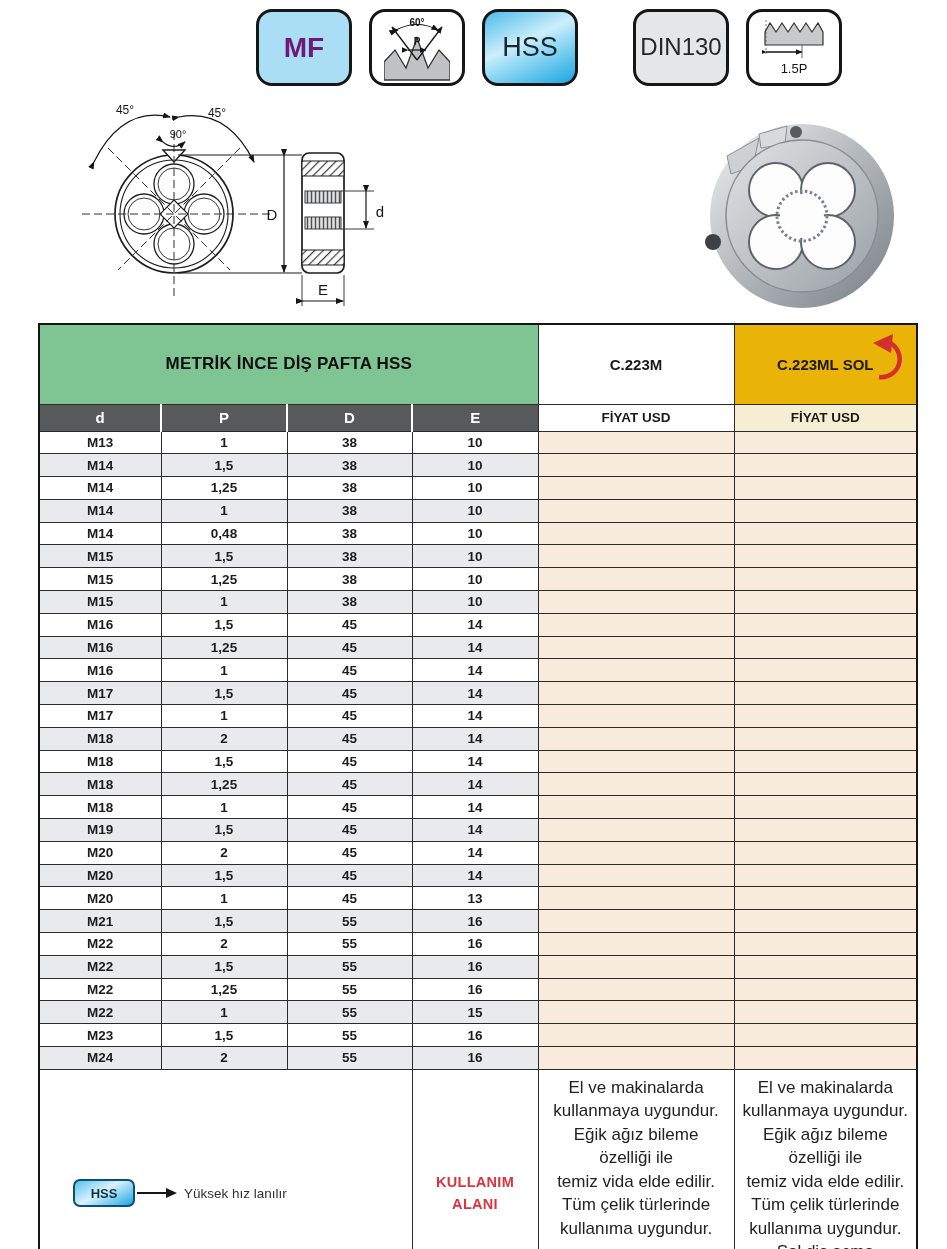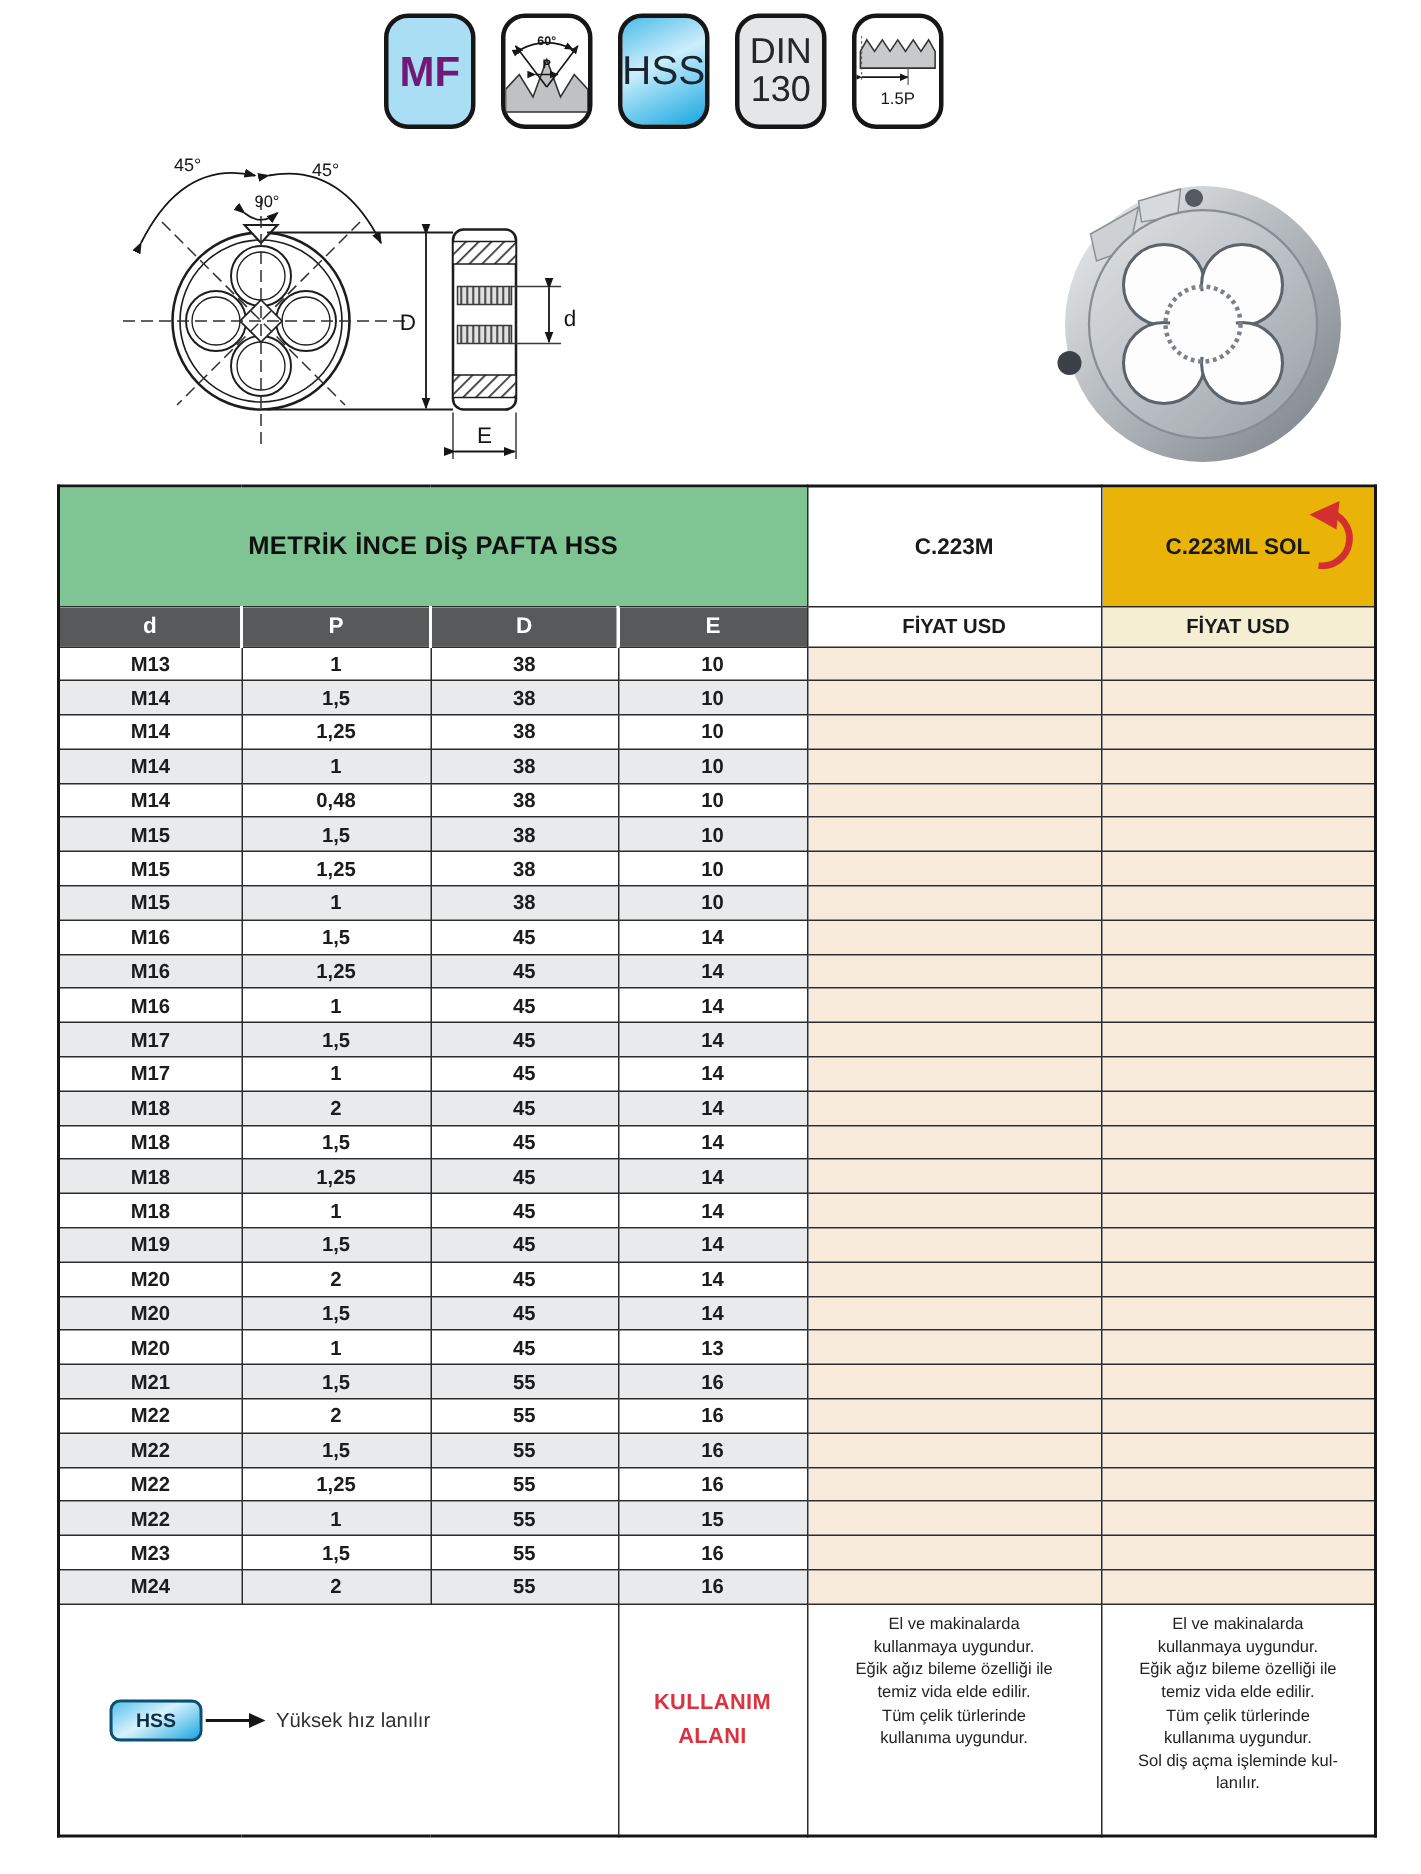--- a/index.html
+++ b/index.html
@@ -2,28 +2,28 @@
 <html><head>
 <meta charset="utf-8">
 <style>
   html,body{margin:0;padding:0;}
   body{
     width:947px;height:1249px;position:relative;background:#ffffff;
     font-family:"Liberation Sans", sans-serif;color:#1a1a1a;overflow:hidden;
   }
   
   .badges{position:absolute;left:256px;top:9px;display:flex;gap:17px;}
-  .badge{width:61px;height:77px;border:3px solid #161616;border-radius:16px;
+  .badge{width:96px;height:77px;border:3px solid #161616;border-radius:16px;
     box-sizing:border-box;display:flex;align-items:center;justify-content:center;
     background:#fff;position:relative;}
   .badge-mf{background:#a9def5;font-size:28px;font-weight:700;color:#701a75;}
   .badge-hss{background:linear-gradient(155deg,#4cbcea 0%,#cdeefb 42%,#9fdef6 55%,#18a6e1 100%);
     font-size:27px;font-weight:500;color:#17262f;}
-  .badge-din{background:#e5e6e7;flex-direction:column;font-size:24px;font-weight:400;
-    color:#262626;line-height:1.04;}
+  .badge-din{background:#e5e6e7;flex-direction:row;font-size:24px;font-weight:400;
+    color:#262626;line-height:1.04;margin-left:38px;}
   .badge svg{display:block;}
   
   .tech-drawing{position:absolute;left:78px;top:96px;}
   .die-photo{position:absolute;left:697px;top:118px;}
   
   table.catalog{position:absolute;left:38px;top:323px;width:878px;
     border-collapse:collapse;table-layout:fixed;border:2px solid #161616;}
   .catalog th,.catalog td{border:1px solid #2b2b2b;box-sizing:border-box;
     text-align:center;padding:0;overflow:hidden;}
   .title-green{background:#7fc593;height:80px;font-size:17px;font-weight:700;
@@ -46,21 +46,21 @@
   .legend-wrap{display:flex;align-items:center;justify-content:flex-start;padding-left:33px;}
   .hss-chip{width:58px;height:24px;border:2px solid #0d4f73;border-radius:7px;
     background:linear-gradient(150deg,#57c2ec 0%,#d9f2fc 45%,#1ca8e2 100%);
     display:flex;align-items:center;justify-content:center;
     font-size:13px;font-weight:700;color:#0d3247;}
   .legend-arrow{margin:0 7px 0 2px;}
   .legend-text{font-size:13.5px;font-weight:500;color:#303030;}
   .usage-title-cell{vertical-align:middle;color:#d93440;font-weight:700;
     font-size:14.5px;line-height:1.55;letter-spacing:.3px;}
   .usage-cell{vertical-align:top;text-align:left;}
-  .usage-text{font-size:11px;line-height:1.38;font-weight:500;color:#222222;
+  .usage-text{font-size:17px;line-height:1.38;font-weight:500;color:#222222;
     padding:6px 8px;white-space:pre-line;}
 </style>
 </head>
 <body>
 
 <div class="badges">
   <div class="badge badge-mf">
     <span>MF</span>
   </div>
   <div class="badge">

